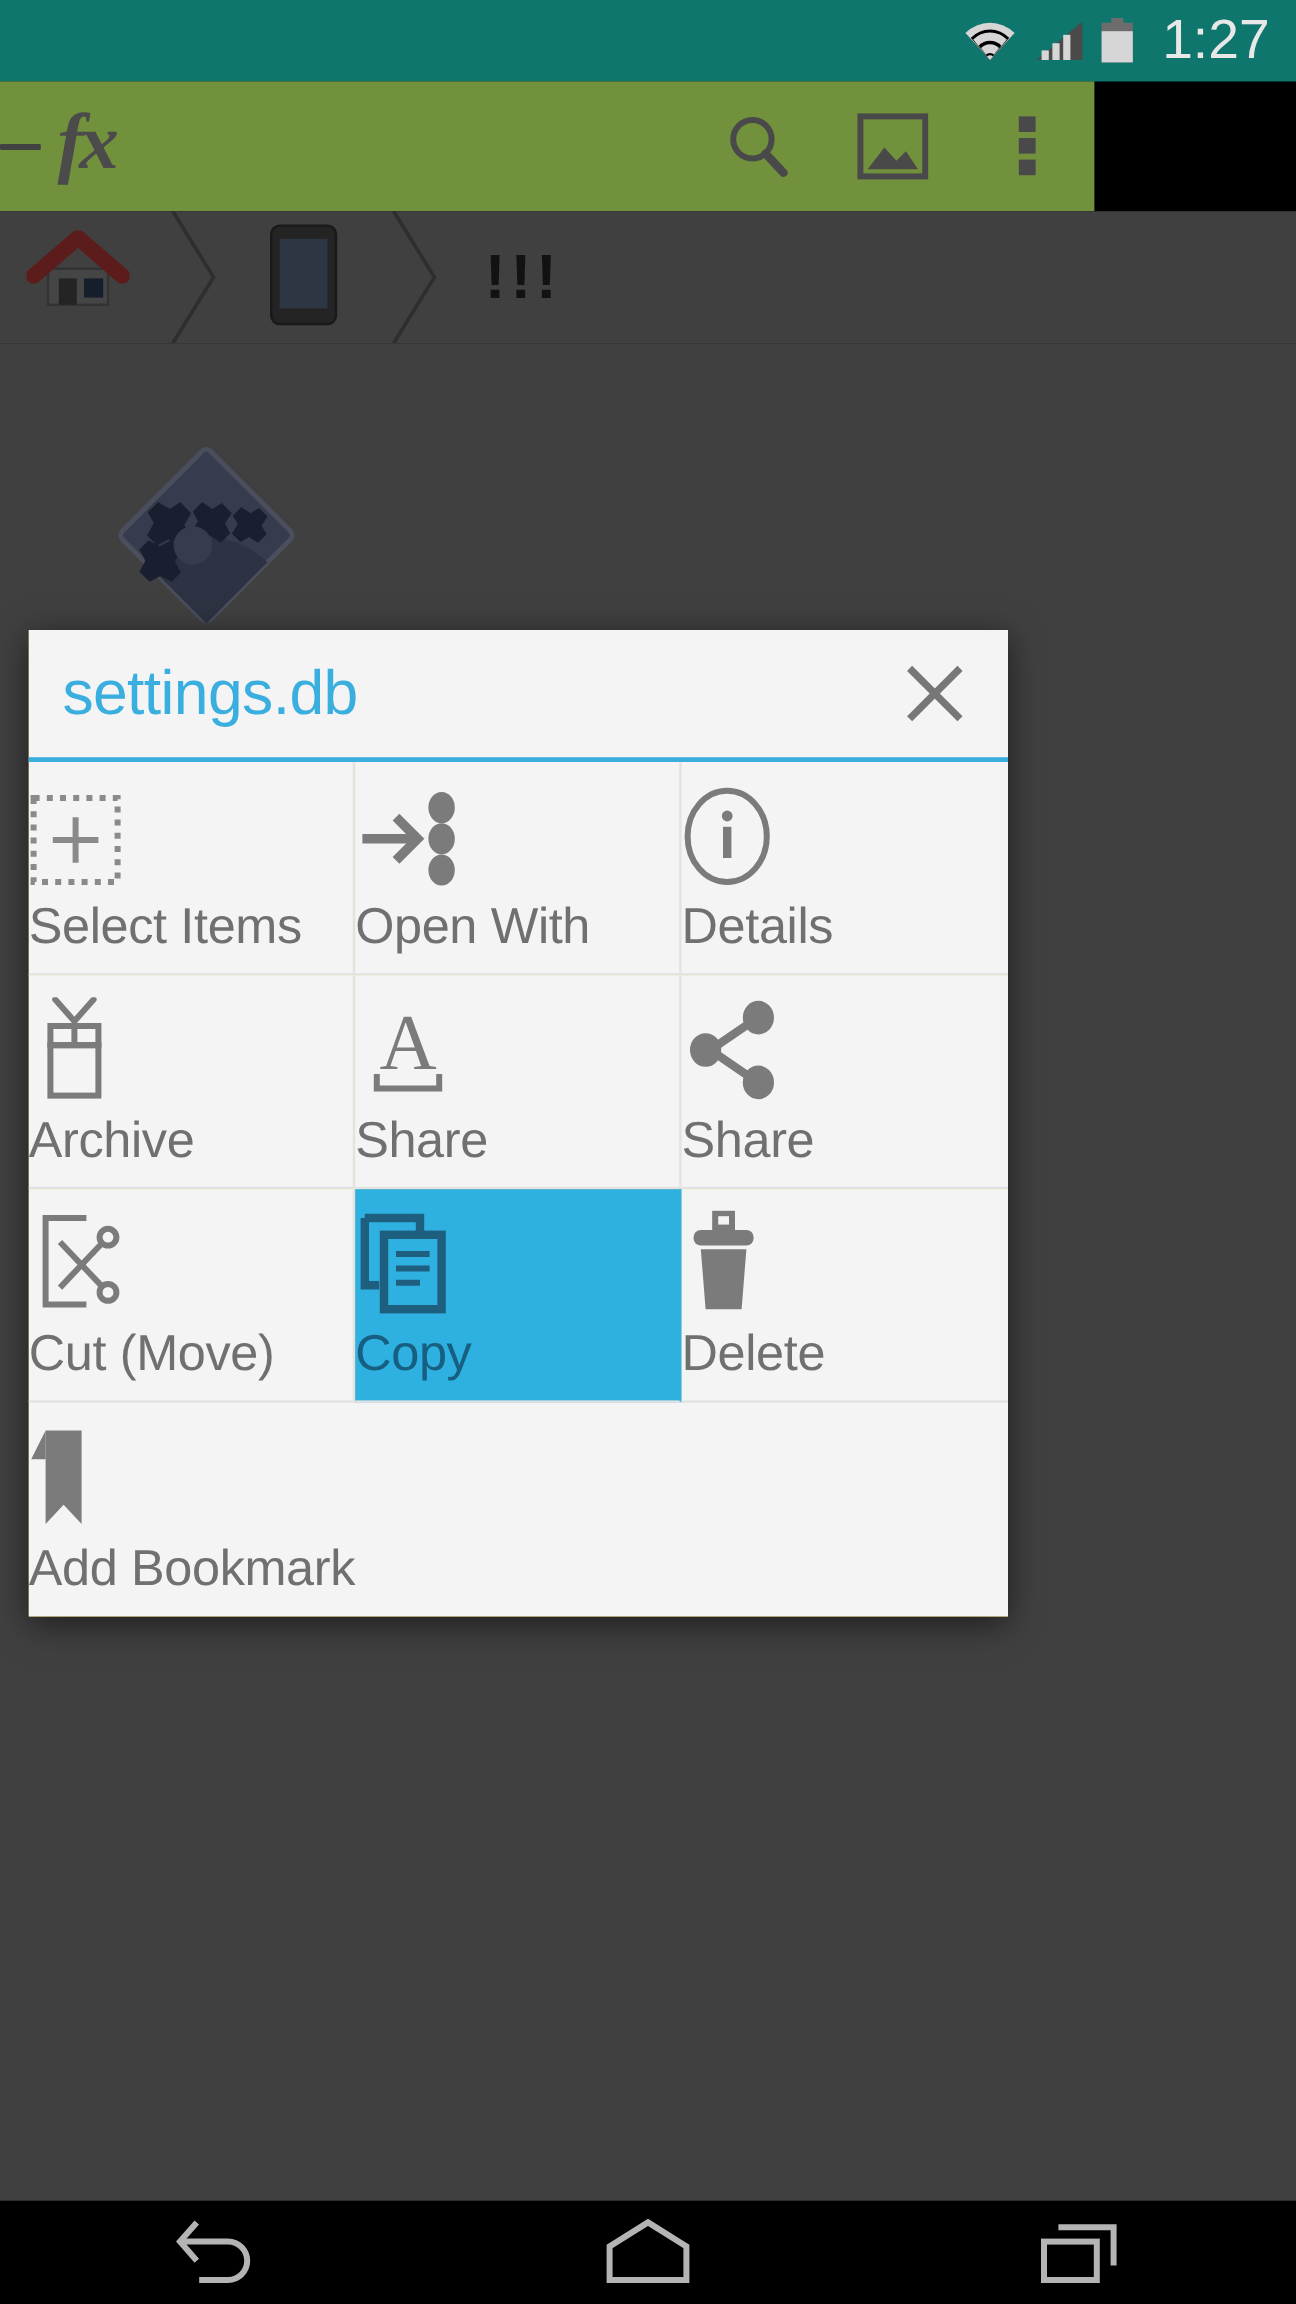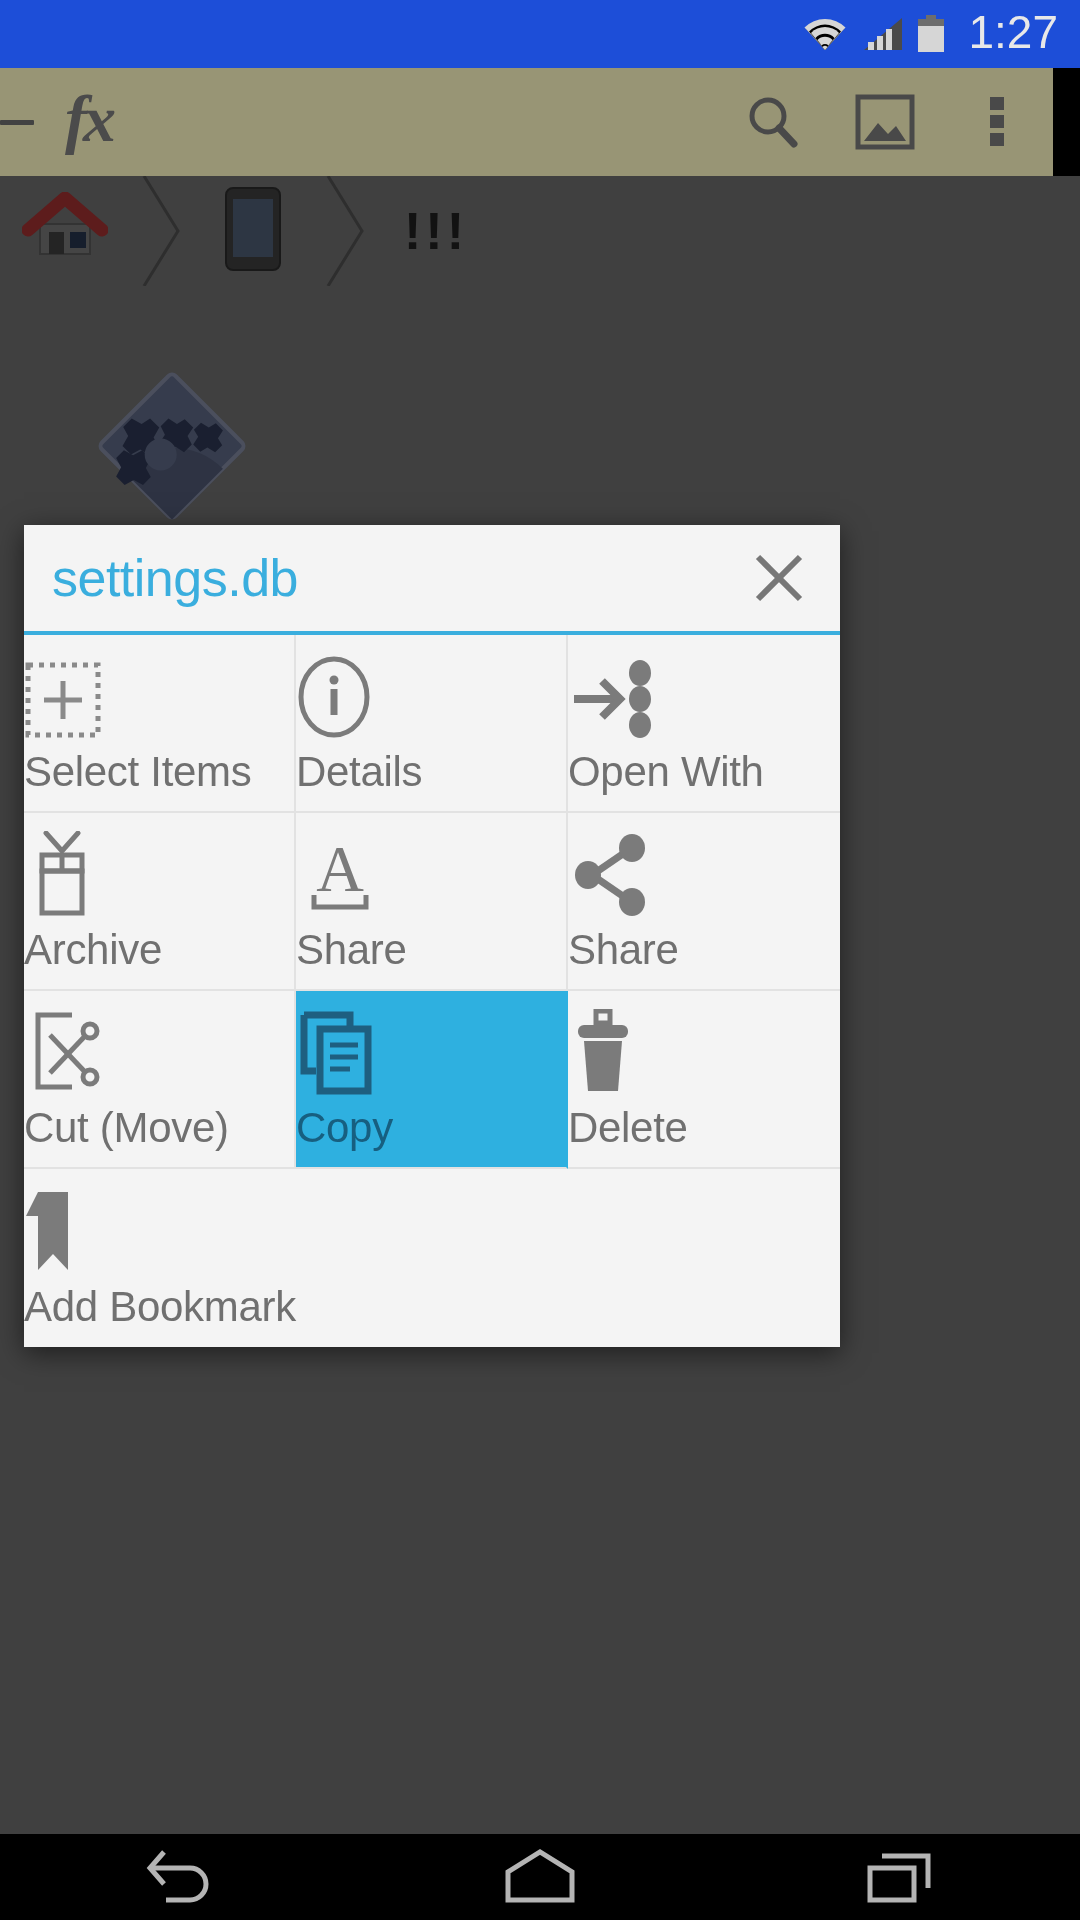--- a/index.html
+++ b/index.html
@@ -13,41 +13,41 @@
   #screen {
     position: relative;
     width: 1080px; height: 1920px;
     background: #000;
   }
 
   
   #status-bar {
     position: absolute; left: 0; top: 0;
     width: 1080px; height: 68px;
-    background: #1d4ed8;
+    background: #0f766e;
     display: flex; align-items: center; justify-content: flex-end;
     padding-right: 22px;
   }
   .status-icon { display: flex; align-items: center; margin-left: 12px; }
   #status-clock {
     color: #e8e8e8;
     font-size: 46px;
     font-weight: 300;
     letter-spacing: 0px;
     margin-left: 22px;
     line-height: 1;
     position: relative; top: -2px;
   }
 
   
   #app-bar {
     position: absolute; left: 0; top: 68px;
-    width: 1053px; height: 108px;
-    background: #fef9c3;
-    display: flex; align-items: center; gap: 17px;
+    width: 912px; height: 108px;
+    background: #bef264;
+    display: flex; align-items: center;
   }
   #drawer-line {
     width: 34px; height: 5px; background: #6e6e6e;
     margin-left: 0px; border-radius: 1px;
   }
   #fx-logo {
     margin-left: 14px;
     color: #7d7d7d;
     font-family: "Liberation Serif", serif;
     font-style: italic;
@@ -316,40 +316,40 @@
           <svg width="78" height="78" viewBox="0 0 78 78">
             <rect x="4" y="4" width="70" height="70" fill="none" stroke="#8a8a8a" stroke-width="5" stroke-dasharray="5,6"></rect>
             <line x1="39" y1="20" x2="39" y2="58" stroke="#8a8a8a" stroke-width="5"></line>
             <line x1="20" y1="39" x2="58" y2="39" stroke="#8a8a8a" stroke-width="5"></line>
           </svg>
         </span>
         <span class="cell-label">Select Items</span>
       </div>
       <div class="menu-cell">
         <span class="cell-icon">
-          <svg width="76" height="84" viewBox="0 0 76 84">
-            <ellipse cx="38" cy="42" rx="33" ry="38" fill="none" stroke="#7b7b7b" stroke-width="5"></ellipse>
-            <circle cx="38" cy="25" r="4.5" fill="#7b7b7b"></circle>
-            <rect x="34.5" y="34" width="7" height="26" fill="#7b7b7b"></rect>
-          </svg>
-        </span>
-        <span class="cell-label">Details</span>
-      </div>
-      <div class="menu-cell">
-        <span class="cell-icon">
           <svg width="92" height="80" viewBox="0 0 92 80">
             <line x1="6" y1="40" x2="48" y2="40" stroke="#7b7b7b" stroke-width="8" stroke-linecap="butt"></line>
             <path d="M34 22 L52 40 L34 58" fill="none" stroke="#7b7b7b" stroke-width="8" stroke-linecap="butt" stroke-linejoin="miter"></path>
             <ellipse cx="72" cy="14" rx="11" ry="13" fill="#7b7b7b"></ellipse>
             <ellipse cx="72" cy="40" rx="11" ry="13" fill="#7b7b7b"></ellipse>
             <ellipse cx="72" cy="66" rx="11" ry="13" fill="#7b7b7b"></ellipse>
           </svg>
         </span>
         <span class="cell-label">Open With</span>
       </div>
+      <div class="menu-cell">
+        <span class="cell-icon">
+          <svg width="76" height="84" viewBox="0 0 76 84">
+            <ellipse cx="38" cy="42" rx="33" ry="38" fill="none" stroke="#7b7b7b" stroke-width="5"></ellipse>
+            <circle cx="38" cy="25" r="4.5" fill="#7b7b7b"></circle>
+            <rect x="34.5" y="34" width="7" height="26" fill="#7b7b7b"></rect>
+          </svg>
+        </span>
+        <span class="cell-label">Details</span>
+      </div>
     </div>
 
     <div class="menu-row">
       <div class="menu-cell">
         <span class="cell-icon">
           <svg width="76" height="86" viewBox="0 0 76 86">
             <path d="M22 2 L38 20 L54 2" fill="none" stroke="#7b7b7b" stroke-width="5" stroke-linecap="round"></path>
             <rect x="18" y="24" width="40" height="16" fill="none" stroke="#7b7b7b" stroke-width="5"></rect>
             <rect x="18" y="40" width="40" height="42" fill="none" stroke="#7b7b7b" stroke-width="5"></rect>
             <line x1="38" y1="24" x2="38" y2="40" stroke="#7b7b7b" stroke-width="5"></line>

